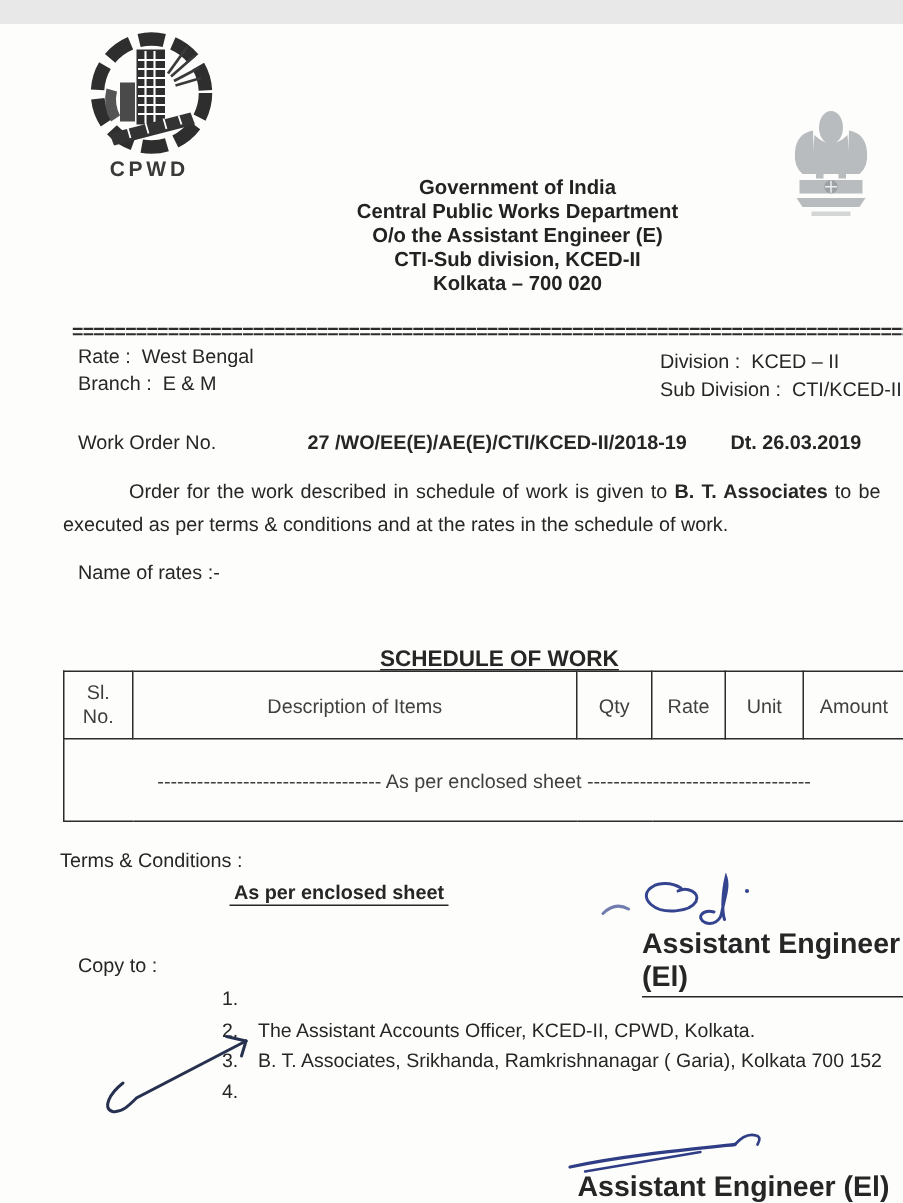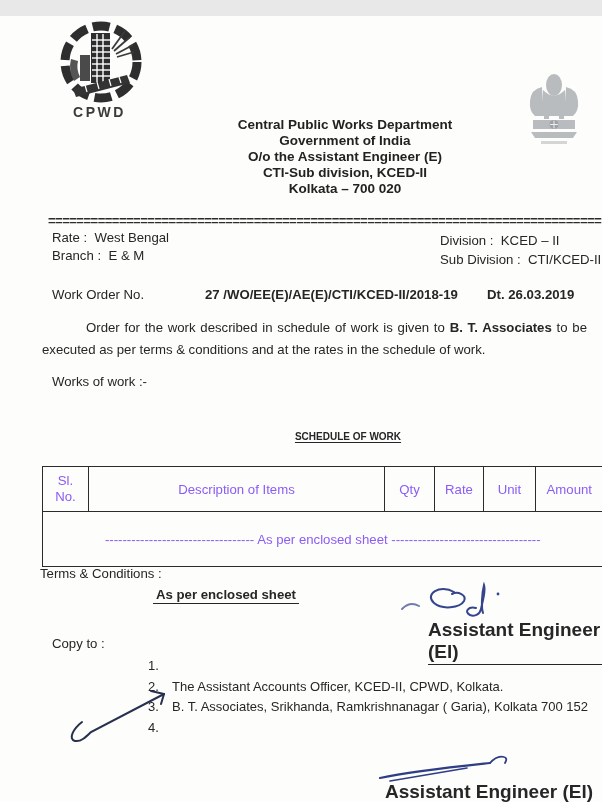--- a/index.html
+++ b/index.html
@@ -24,24 +24,24 @@
   .wo-label{left:52px;top:271px;font-size:13.2px;}
   .wo-number{left:205px;top:271px;font-weight:bold;font-size:13.2px;}
   .wo-date{left:487px;top:271px;font-weight:bold;font-size:13.2px;}
   
   .order-para{left:42px;top:301px;width:545px;text-align:justify;
     text-indent:44px;line-height:21.5px;font-size:13.2px;}
   
   .now-label{left:52px;top:358px;font-size:13.2px;}
   .now-value{left:180px;top:358px;width:412px;line-height:22px;font-size:13.2px;font-weight:500;}
   
-  .schedule-title{left:98px;top:415px;width:500px;text-align:center;font-weight:bold;
-    font-size:10px;text-decoration:underline;text-underline-offset:2px;}
-  table.schedule{position:absolute;left:42px;top:450px;width:560px;
-    border-collapse:collapse;table-layout:fixed;font-size:13.2px;color:#8b5cf6;}
+  .schedule-title{left:83px;top:415px;width:500px;text-align:center;font-weight:bold;
+    font-size:15px;text-decoration:underline;text-underline-offset:2px;}
+  table.schedule{position:absolute;left:42px;top:431px;width:560px;
+    border-collapse:collapse;table-layout:fixed;font-size:13.2px;color:#404040;}
   table.schedule th,table.schedule td{border:1.6px solid #2b2b2b;border-right-width:1.4px;
     text-align:center;vertical-align:middle;font-weight:500;padding:0;}
   table.schedule th{height:44px;}
   table.schedule td{height:54px;}
   table.schedule .no-right{border-right:none;}
   .slno{line-height:16px;}
   
   .terms-label{left:40px;top:550px;font-size:13.2px;}
   .terms-value{left:153px;top:571px;font-weight:bold;font-size:13.2px;
     border-bottom:1.6px solid #262626;padding:0 3px 1px 3px;}
@@ -110,22 +110,22 @@
       <rect x="18" y="73" width="26" height="3" opacity=".6"></rect>
     </g>
     <circle cx="31" cy="56.5" r="4.5" fill="#83878c"></circle>
     <g stroke="#e9eaec" stroke-width="1">
       <line x1="31" y1="52.5" x2="31" y2="60.5"></line>
       <line x1="27" y1="56.5" x2="35" y2="56.5"></line>
     </g>
   </svg>
 
   <div class="abs org-header">
+    <div>Government of India</div>
     <div>Central Public Works Department</div>
-    <div>Government of India</div>
     <div>O/o the Assistant Engineer (E)</div>
     <div>CTI-Sub division, KCED-II</div>
     <div>Kolkata – 700 020</div>
   </div>
 
   <div class="abs divider">====================================================================================================</div>
 
   <div class="abs meta-left">
     <div>
       <span>Rate :</span>&nbsp;
@@ -146,21 +146,21 @@
       <span>CTI/KCED-II</span>
     </div>
   </div>
 
   <div class="abs wo-label">Work Order  No.</div>
   <div class="abs wo-number">27  /WO/EE(E)/AE(E)/CTI/KCED-II/2018-19</div>
   <div class="abs wo-date">Dt. 26.03.2019</div>
 
   <div class="abs order-para"><span>Order for the work described in schedule of work is given to </span><span class="bold">B. T. Associates</span><span>  to be executed as per terms &amp; conditions and at the rates in the schedule of work.</span></div>
 
-  <div class="abs now-label">Works of work :-</div>
+  <div class="abs now-label">Name of rates :-</div>
 
   <div class="abs schedule-title">SCHEDULE OF WORK</div>
   <table class="schedule">
     <colgroup>
       <col style="width:46px">
         <col style="width:296px">
         <col style="width:50px">
       <col style="width:49px">
         <col style="width:52px">
         <col style="width:67px">

